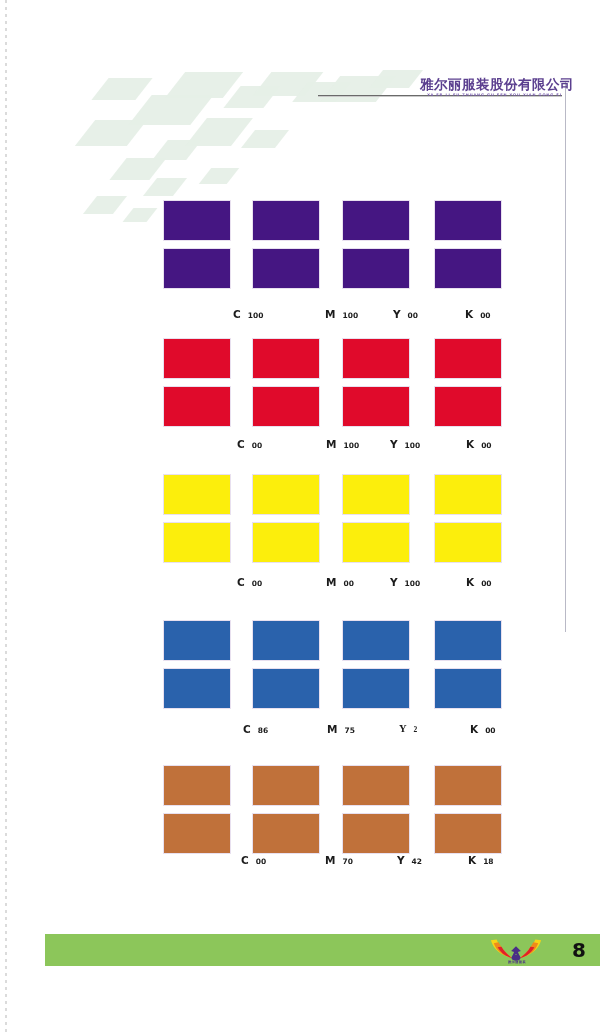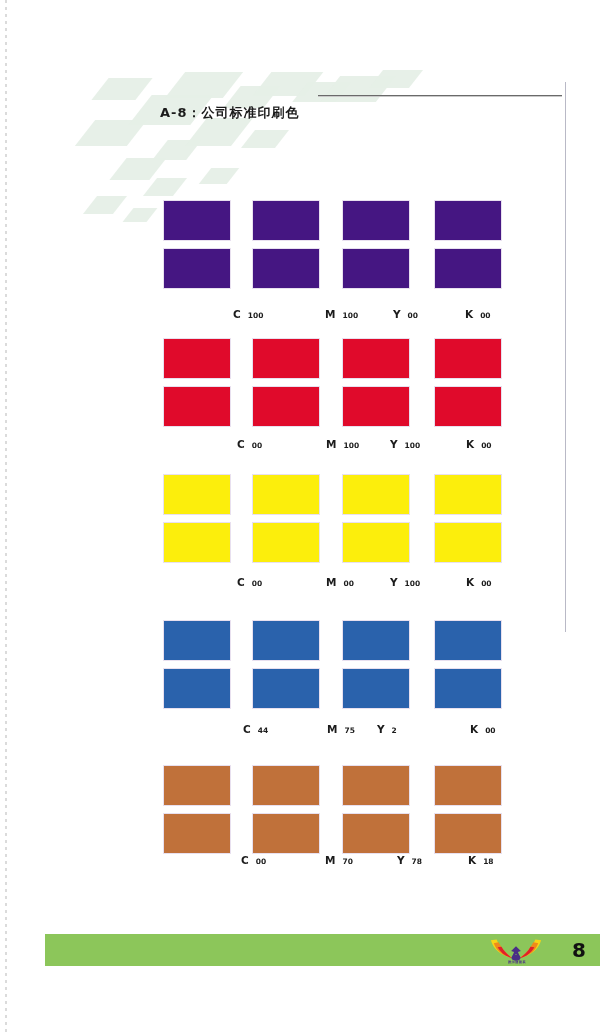--- a/index.html
+++ b/index.html
@@ -106,22 +106,25 @@
       <div class="deco d" style="left: 330px; top: 76px; width: 56px; height: 26px; background: rgb(230, 239, 231);"></div>
       <div class="deco d" style="left: 376px; top: 70px; width: 40px; height: 18px; background: rgb(230, 239, 231);"></div>
       <div class="deco d" style="left: 90px; top: 196px; width: 30px; height: 18px; background: rgb(230, 239, 231);"></div>
       <div class="deco d" style="left: 128px; top: 208px; width: 24px; height: 14px; background: rgb(230, 239, 231);"></div>
     </div>
 
   <div class="hdr-rule"></div>
   <div class="hdr-rule2"></div>
   <div class="vrule"></div>
 
-
-  <div class="title">A-8：公司标准印刷色</div>
+  <div class="brandbox">
+    <div class="brand-cn">雅尔丽服装股份有限公司</div>
+    <div class="brand-py">YA ER LI FU ZHUANG GU FEN YOU XIAN GONG SI</div>
+  </div>
+
 
   <div id="groups-layer">
       <div class="grp" style="top: 0px;">
         <div class="sw" style="left: 163px; top: 200px; background: rgb(69, 22, 130);"></div>
         <div class="sw" style="left: 252px; top: 200px; background: rgb(69, 22, 130);"></div>
         <div class="sw" style="left: 342px; top: 200px; background: rgb(69, 22, 130);"></div>
         <div class="sw" style="left: 434px; top: 200px; background: rgb(69, 22, 130);"></div>
         <div class="sw" style="left: 163px; top: 248px; background: rgb(69, 22, 130);"></div>
         <div class="sw" style="left: 252px; top: 248px; background: rgb(69, 22, 130);"></div>
         <div class="sw" style="left: 342px; top: 248px; background: rgb(69, 22, 130);"></div>
@@ -161,37 +164,37 @@
       </div>
       <div class="grp" style="top: 0px;">
         <div class="sw" style="left: 163px; top: 620px; background: rgb(42, 98, 172);"></div>
         <div class="sw" style="left: 252px; top: 620px; background: rgb(42, 98, 172);"></div>
         <div class="sw" style="left: 342px; top: 620px; background: rgb(42, 98, 172);"></div>
         <div class="sw" style="left: 434px; top: 620px; background: rgb(42, 98, 172);"></div>
         <div class="sw" style="left: 163px; top: 668px; background: rgb(42, 98, 172);"></div>
         <div class="sw" style="left: 252px; top: 668px; background: rgb(42, 98, 172);"></div>
         <div class="sw" style="left: 342px; top: 668px; background: rgb(42, 98, 172);"></div>
         <div class="sw" style="left: 434px; top: 668px; background: rgb(42, 98, 172);"></div>
-        <div class="cmyk" style="left: 243px; top: 723px;"><span class="lbl">C</span><span class="val">44</span></div>
+        <div class="cmyk" style="left: 243px; top: 723px;"><span class="lbl">C</span><span class="val">86</span></div>
         <div class="cmyk" style="left: 327px; top: 723px;"><span class="lbl">M</span><span class="val">75</span></div>
-        <div class="cmyk" style="left: 377px; top: 723px;"><span class="lbl">Y</span><span class="val">2</span></div>
+        <div class="cmyk" style="left: 399px; top: 723px; font-family: Liberation Serif, serif;"><span class="lbl">Y</span><span class="val">2</span></div>
         <div class="cmyk" style="left: 470px; top: 723px;"><span class="lbl">K</span><span class="val">00</span></div>
       </div>
       <div class="grp" style="top: 0px;">
         <div class="sw" style="left: 163px; top: 765px; background: rgb(192, 113, 58);"></div>
         <div class="sw" style="left: 252px; top: 765px; background: rgb(192, 113, 58);"></div>
         <div class="sw" style="left: 342px; top: 765px; background: rgb(192, 113, 58);"></div>
         <div class="sw" style="left: 434px; top: 765px; background: rgb(192, 113, 58);"></div>
         <div class="sw" style="left: 163px; top: 813px; background: rgb(192, 113, 58);"></div>
         <div class="sw" style="left: 252px; top: 813px; background: rgb(192, 113, 58);"></div>
         <div class="sw" style="left: 342px; top: 813px; background: rgb(192, 113, 58);"></div>
         <div class="sw" style="left: 434px; top: 813px; background: rgb(192, 113, 58);"></div>
         <div class="cmyk" style="left: 241px; top: 854px;"><span class="lbl">C</span><span class="val">00</span></div>
         <div class="cmyk" style="left: 325px; top: 854px;"><span class="lbl">M</span><span class="val">70</span></div>
-        <div class="cmyk" style="left: 397px; top: 854px;"><span class="lbl">Y</span><span class="val">78</span></div>
+        <div class="cmyk" style="left: 397px; top: 854px;"><span class="lbl">Y</span><span class="val">42</span></div>
         <div class="cmyk" style="left: 468px; top: 854px;"><span class="lbl">K</span><span class="val">18</span></div>
       </div>
     </div>
 
   <div class="footbar"></div>
 
   <svg class="foot-logo" viewBox="0 0 120 60">
     <path d="M8 8 C 14 28, 30 40, 52 44 C 38 36, 26 22, 20 6 Z" fill="#f7d417"></path>
     <path d="M14 14 C 20 30, 32 40, 52 44 C 40 36, 30 24, 24 12 Z" fill="#f08a1b"></path>
     <path d="M22 22 C 28 33, 38 41, 52 45 C 44 38, 34 30, 30 21 Z" fill="#e0202a"></path>

